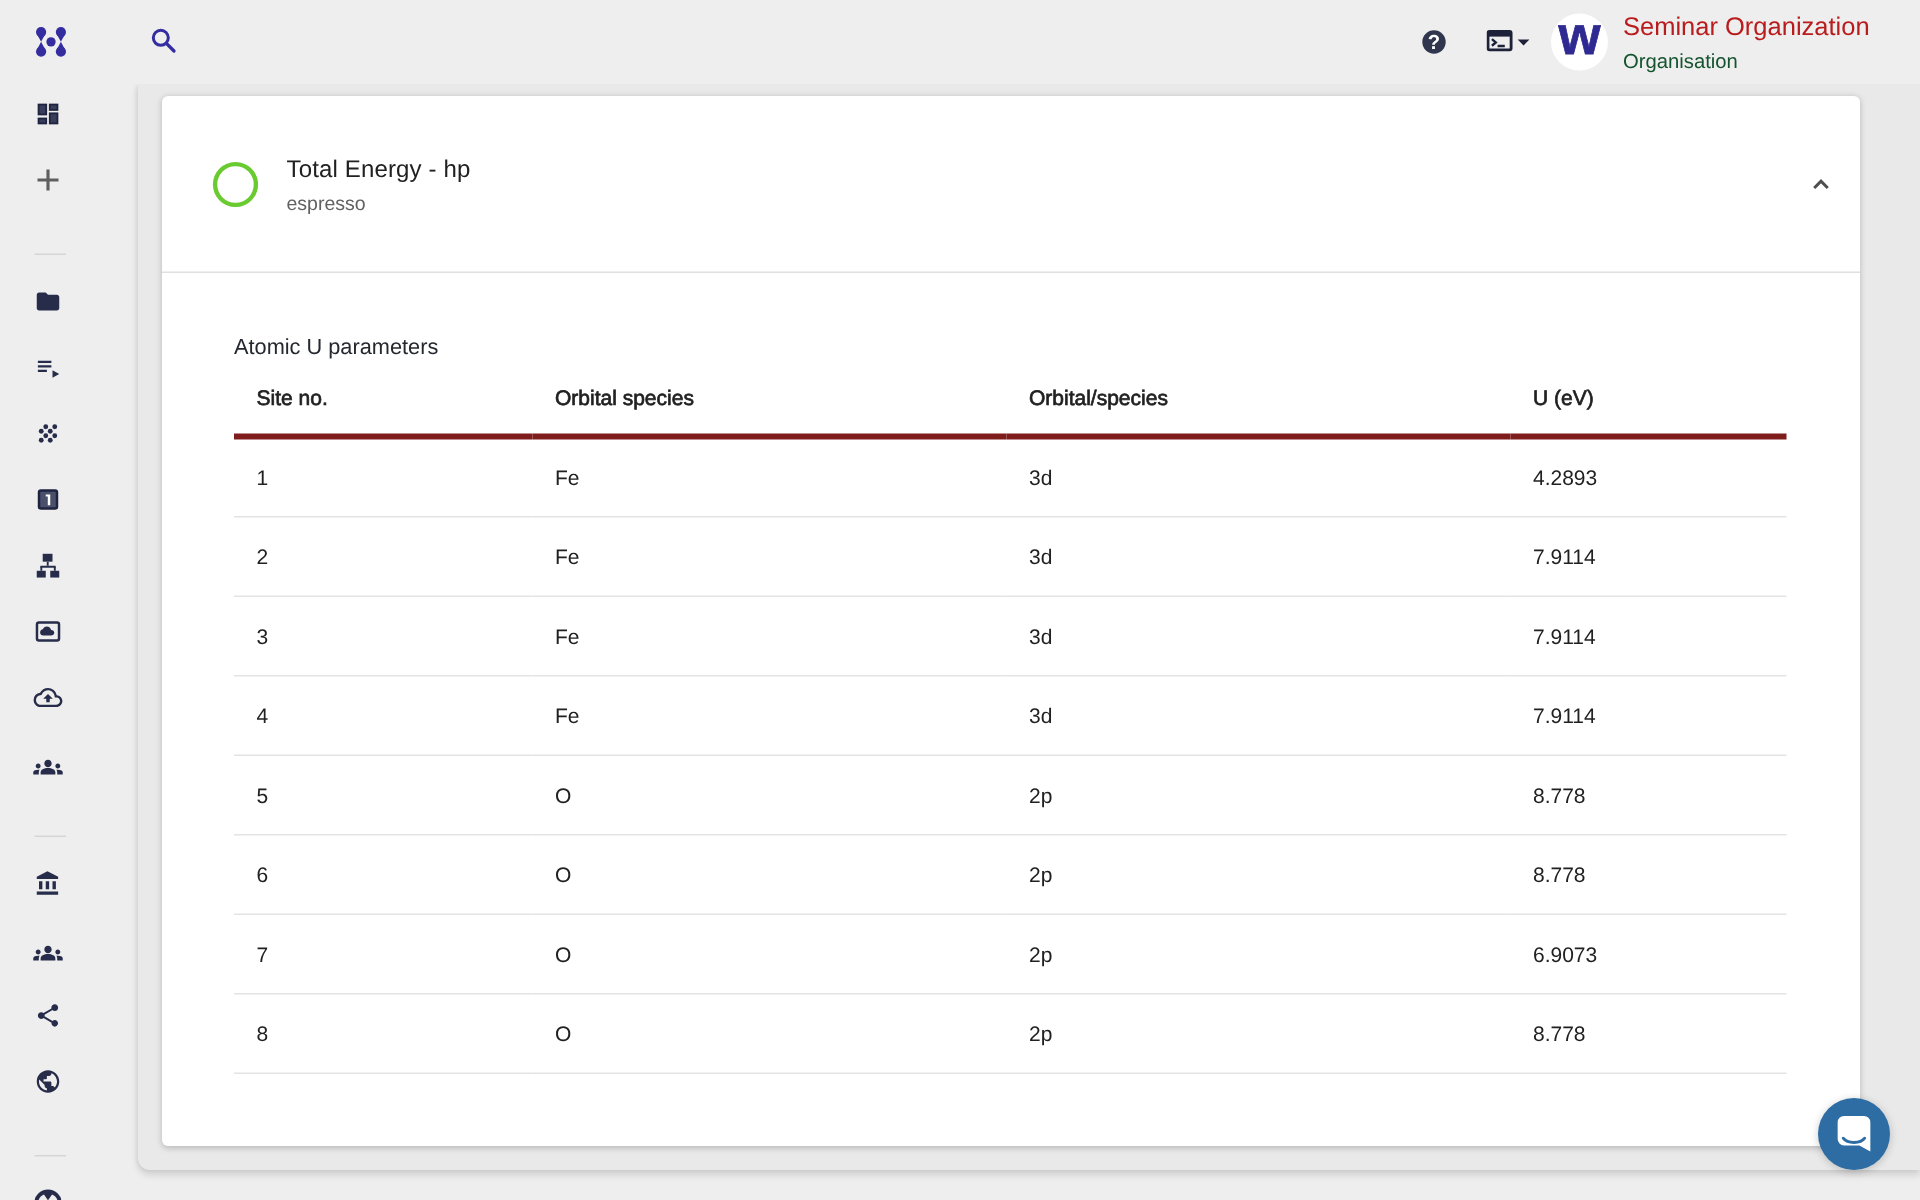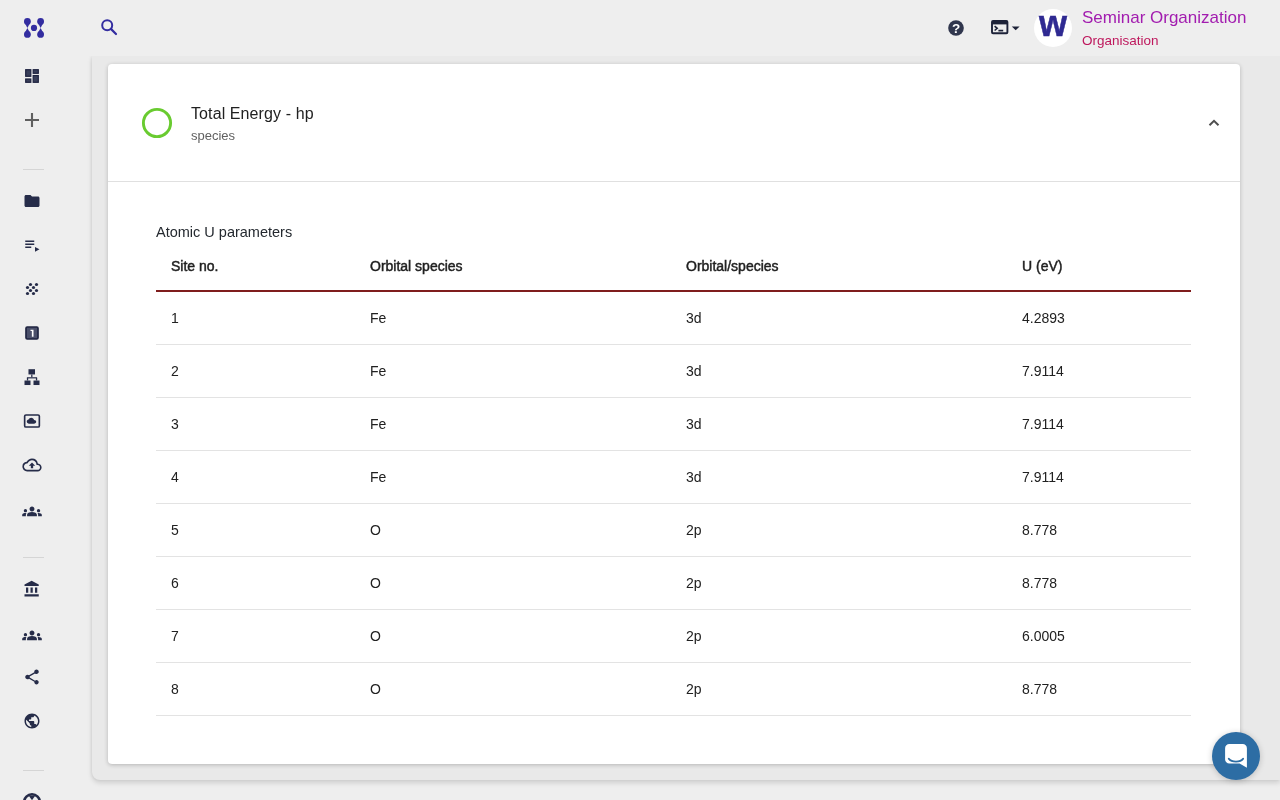--- a/index.html
+++ b/index.html
@@ -9,40 +9,40 @@
 .sidebar { position:absolute; left:0; top:56px; width:64px; height:744px; background:#eeeeee; z-index:5; }
 .wrapper { position:absolute; left:92px; top:56px; width:1188px; height:724px; background:#e9e9e9; border-bottom-left-radius:8px; box-shadow:0 3px 5px rgba(0,0,0,0.13), -1px 0 3px rgba(0,0,0,0.05); z-index:1; }
 .card { position:absolute; left:16px; top:8px; width:1132px; height:700px; background:#ffffff; border-radius:4px; box-shadow:0 1px 4px rgba(0,0,0,0.22); }
 .cardheader { position:absolute; left:0; top:0; width:100%; height:118px; border-bottom:1px solid #e0e0e0; }
 .ring { position:absolute; left:33px; top:43px; }
 .cardtitle { position:absolute; left:83px; top:41px; font-size:16px; color:#212121; letter-spacing:0.1px; }
 .cardsub { position:absolute; left:83px; top:64px; font-size:13px; color:#616161; }
 .chev { position:absolute; left:1098px; top:51px; }
 .ttl { position:absolute; left:48px; top:160px; font-size:14.5px; color:#24292f; }
 table.hub { position:absolute; left:48px; top:177px; width:1035px; border-collapse:collapse; table-layout:fixed; }
-table.hub th { height:50px; font-size:14px; font-weight:normal; -webkit-text-stroke:0.45px #212121; color:#212121; text-align:left; padding:0 0 0 15px; border-bottom:2px solid #7f1d1d; vertical-align:middle; }
+table.hub th { height:50px; font-size:14px; font-weight:normal; -webkit-text-stroke:0.45px #212121; color:#212121; text-align:left; padding:0 0 0 15px; border-bottom:4px solid #7f1d1d; vertical-align:middle; }
 table.hub td { height:53px; font-size:14px; color:#212121; text-align:left; padding:0 0 0 15px; border-bottom:1px solid #e3e3e3; vertical-align:middle; }
 .chat { position:absolute; left:1212px; top:732px; width:48px; height:48px; border-radius:50%; background:#2d6da4; z-index:20; box-shadow:0 1px 6px rgba(0,0,0,0.2); }
 .sdiv { position:absolute; left:23px; width:21px; border-top:1px solid #d5d5d5; }
-.hname { position:absolute; left:1082px; top:8px; font-size:17px; color:#a21caf; }
-.hsub { position:absolute; left:1082px; top:33px; font-size:13.5px; color:#be185d; }
+.hname { position:absolute; left:1082px; top:8px; font-size:17px; color:#b91c1c; }
+.hsub { position:absolute; left:1082px; top:33px; font-size:13.5px; color:#14532d; }
 .avatar { position:absolute; left:1034px; top:9px; width:38px; height:38px; border-radius:50%; background:#ffffff; text-align:center; }
 .avatar span { display:block; font-size:36px; font-weight:bold; color:#2f2a92; line-height:29px; -webkit-text-stroke:0.5px #2f2a92; }
 svg { display:block; }
 </style>
 </head>
 <body>
 <div class="wrapper">
   <div class="card">
     <div class="cardheader">
       <svg class="ring" width="32" height="32" viewBox="0 0 32 32">
           <circle cx="16" cy="16" r="13.6" fill="none" stroke="#69cb30" stroke-width="2.9"></circle>
         </svg>
       <div class="cardtitle">Total Energy - hp</div>
-      <div class="cardsub">species</div>
+      <div class="cardsub">espresso</div>
       <svg class="chev" width="16" height="16" viewBox="0 0 16 16">
           <polyline points="3.5,10.3 8,5.8 12.5,10.3" fill="none" stroke="#4f4f4f" stroke-width="2"></polyline>
         </svg>
     </div>
     <div class="ttl">Atomic U parameters</div>
     <table class="hub">
       <colgroup>
           <col style="width:199px">
           <col style="width:316px">
           <col style="width:336px">
@@ -90,21 +90,21 @@
         <tr>
             <td>6</td>
             <td>O</td>
             <td>2p</td>
             <td>8.778</td>
           </tr>
         <tr>
             <td>7</td>
             <td>O</td>
             <td>2p</td>
-            <td>6.0005</td>
+            <td>6.9073</td>
           </tr>
         <tr>
             <td>8</td>
             <td>O</td>
             <td>2p</td>
             <td>8.778</td>
           </tr>
       </tbody>
     </table>
   </div>

